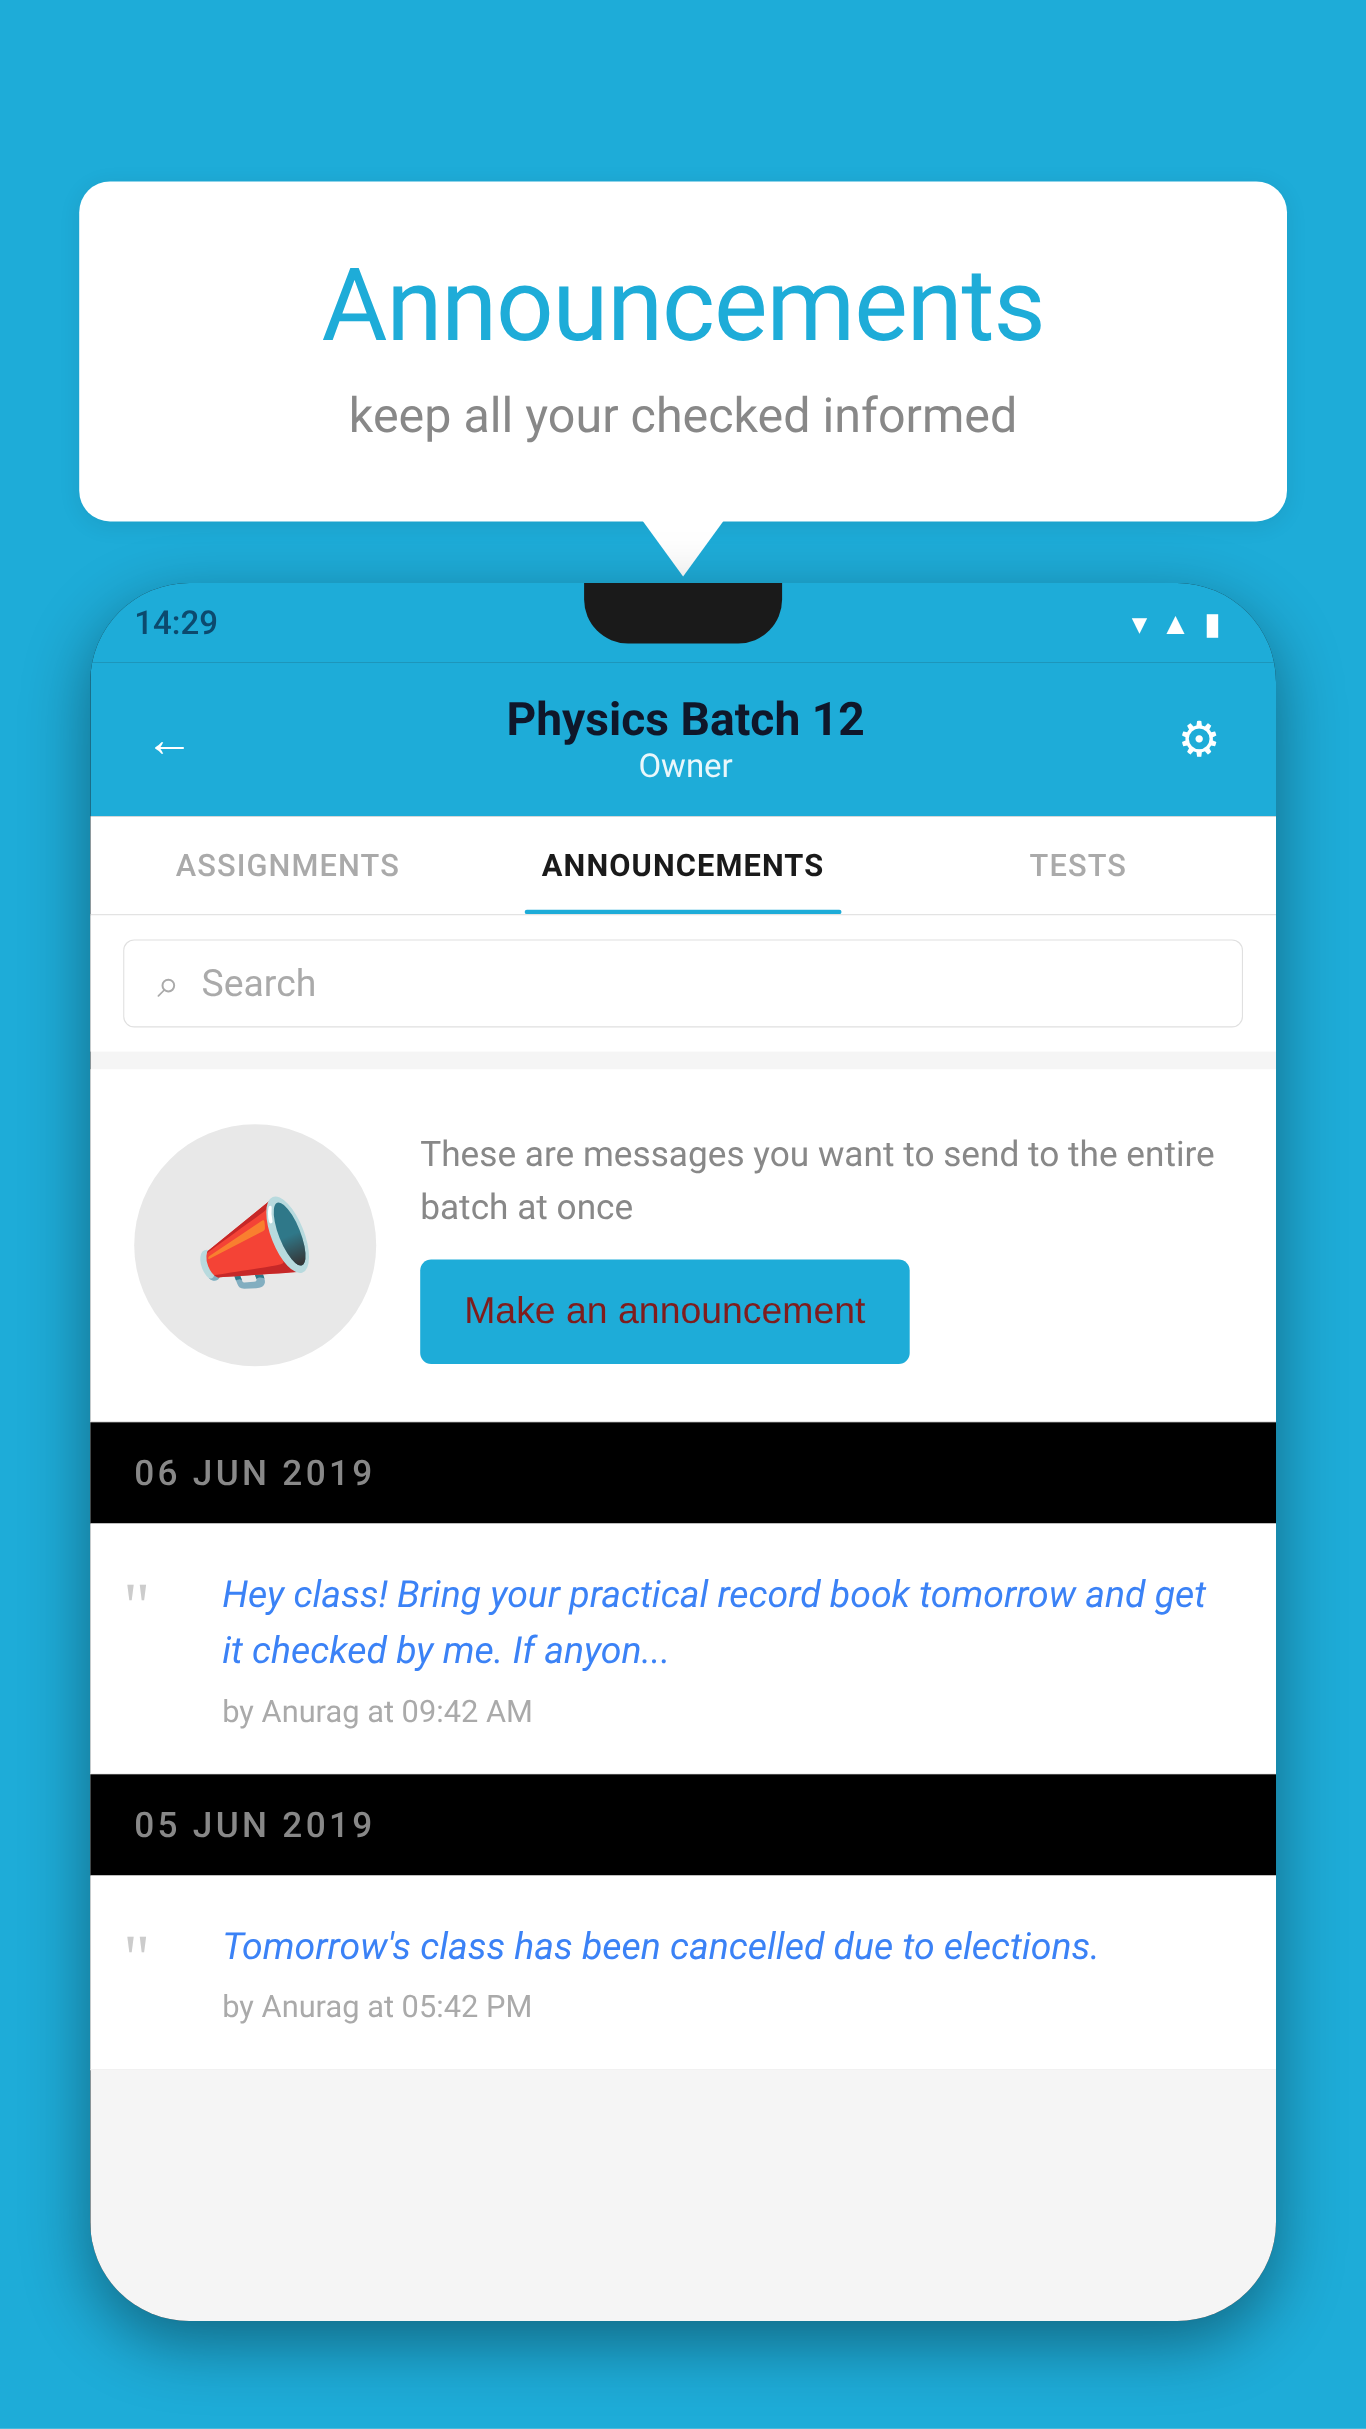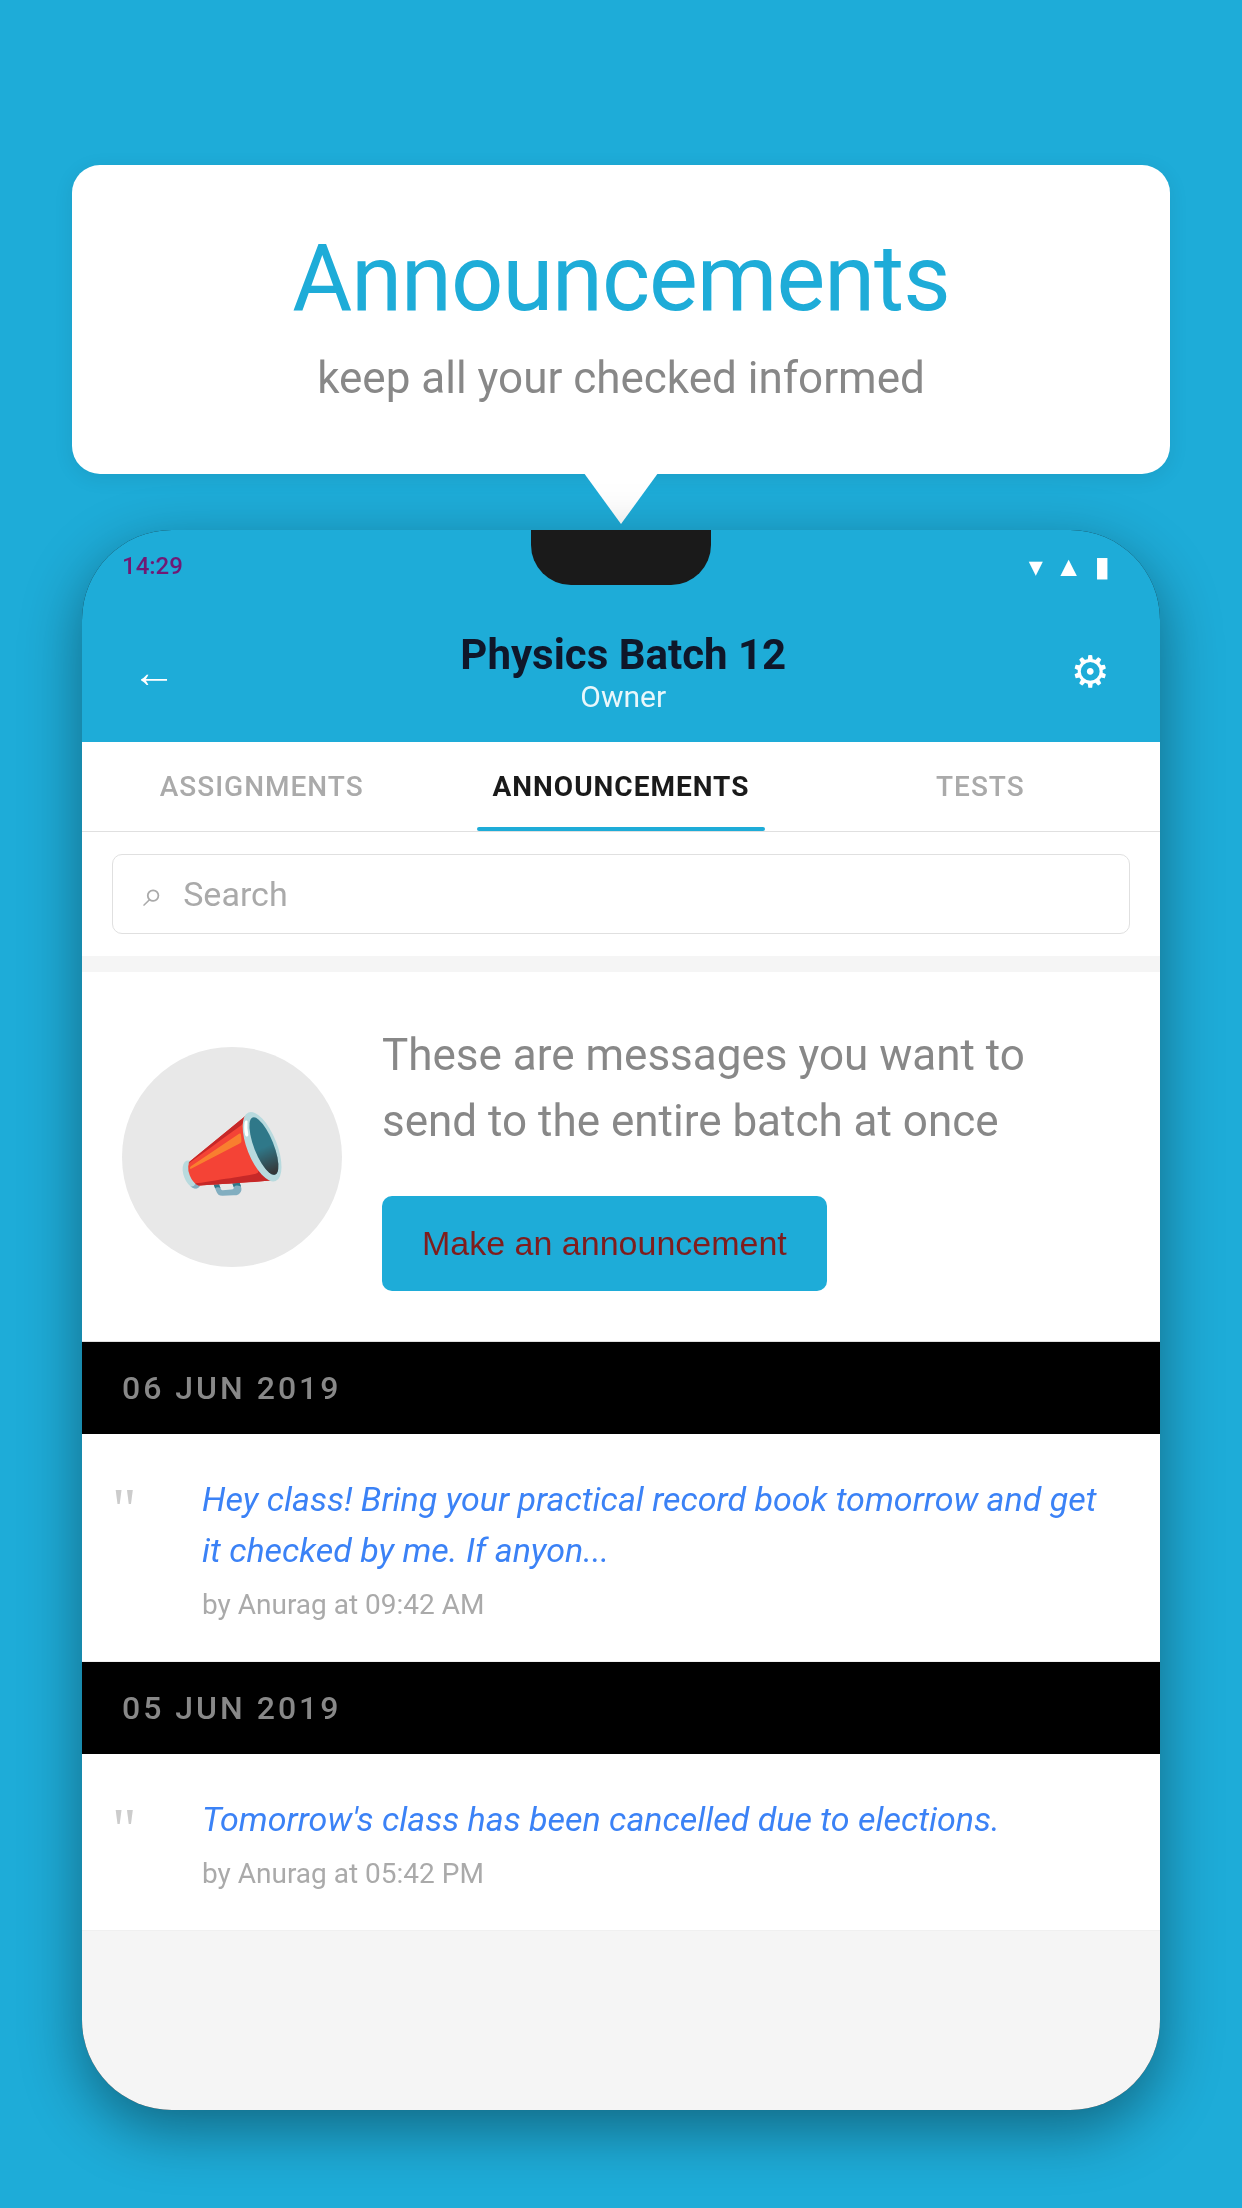--- a/index.html
+++ b/index.html
@@ -99,22 +99,22 @@
       background: #1EACD8;
       height: 72px;
       display: flex;
       align-items: center;
       justify-content: space-between;
       padding: 0 50px 0 40px;
       border-radius: 80px 80px 0 0;
     }
 
     .status-time {
-      color: #701a75;
-      font-size: 24px;
+      color: #0c4a6e;
+      font-size: 30px;
       font-weight: 500;
     }
 
     .status-icons {
       display: flex;
       align-items: center;
       gap: 12px;
     }
 
     .wifi-icon, .signal-icon, .battery-icon {
@@ -250,23 +250,23 @@
       font-size: 90px;
       color: #5a7a8a;
     }
 
     .intro-right {
       flex: 1;
     }
 
     .intro-description {
       color: #888;
-      font-size: 44px;
+      font-size: 32px;
       line-height: 1.5;
-      margin-bottom: 42px;
+      margin-bottom: 24px;
     }
 
     .make-announcement-btn {
       background: #1EACD8;
       color: #7f1d1d;
       border: none;
       border-radius: 10px;
       padding: 28px 40px;
       font-size: 34px;
       font-weight: 500;

